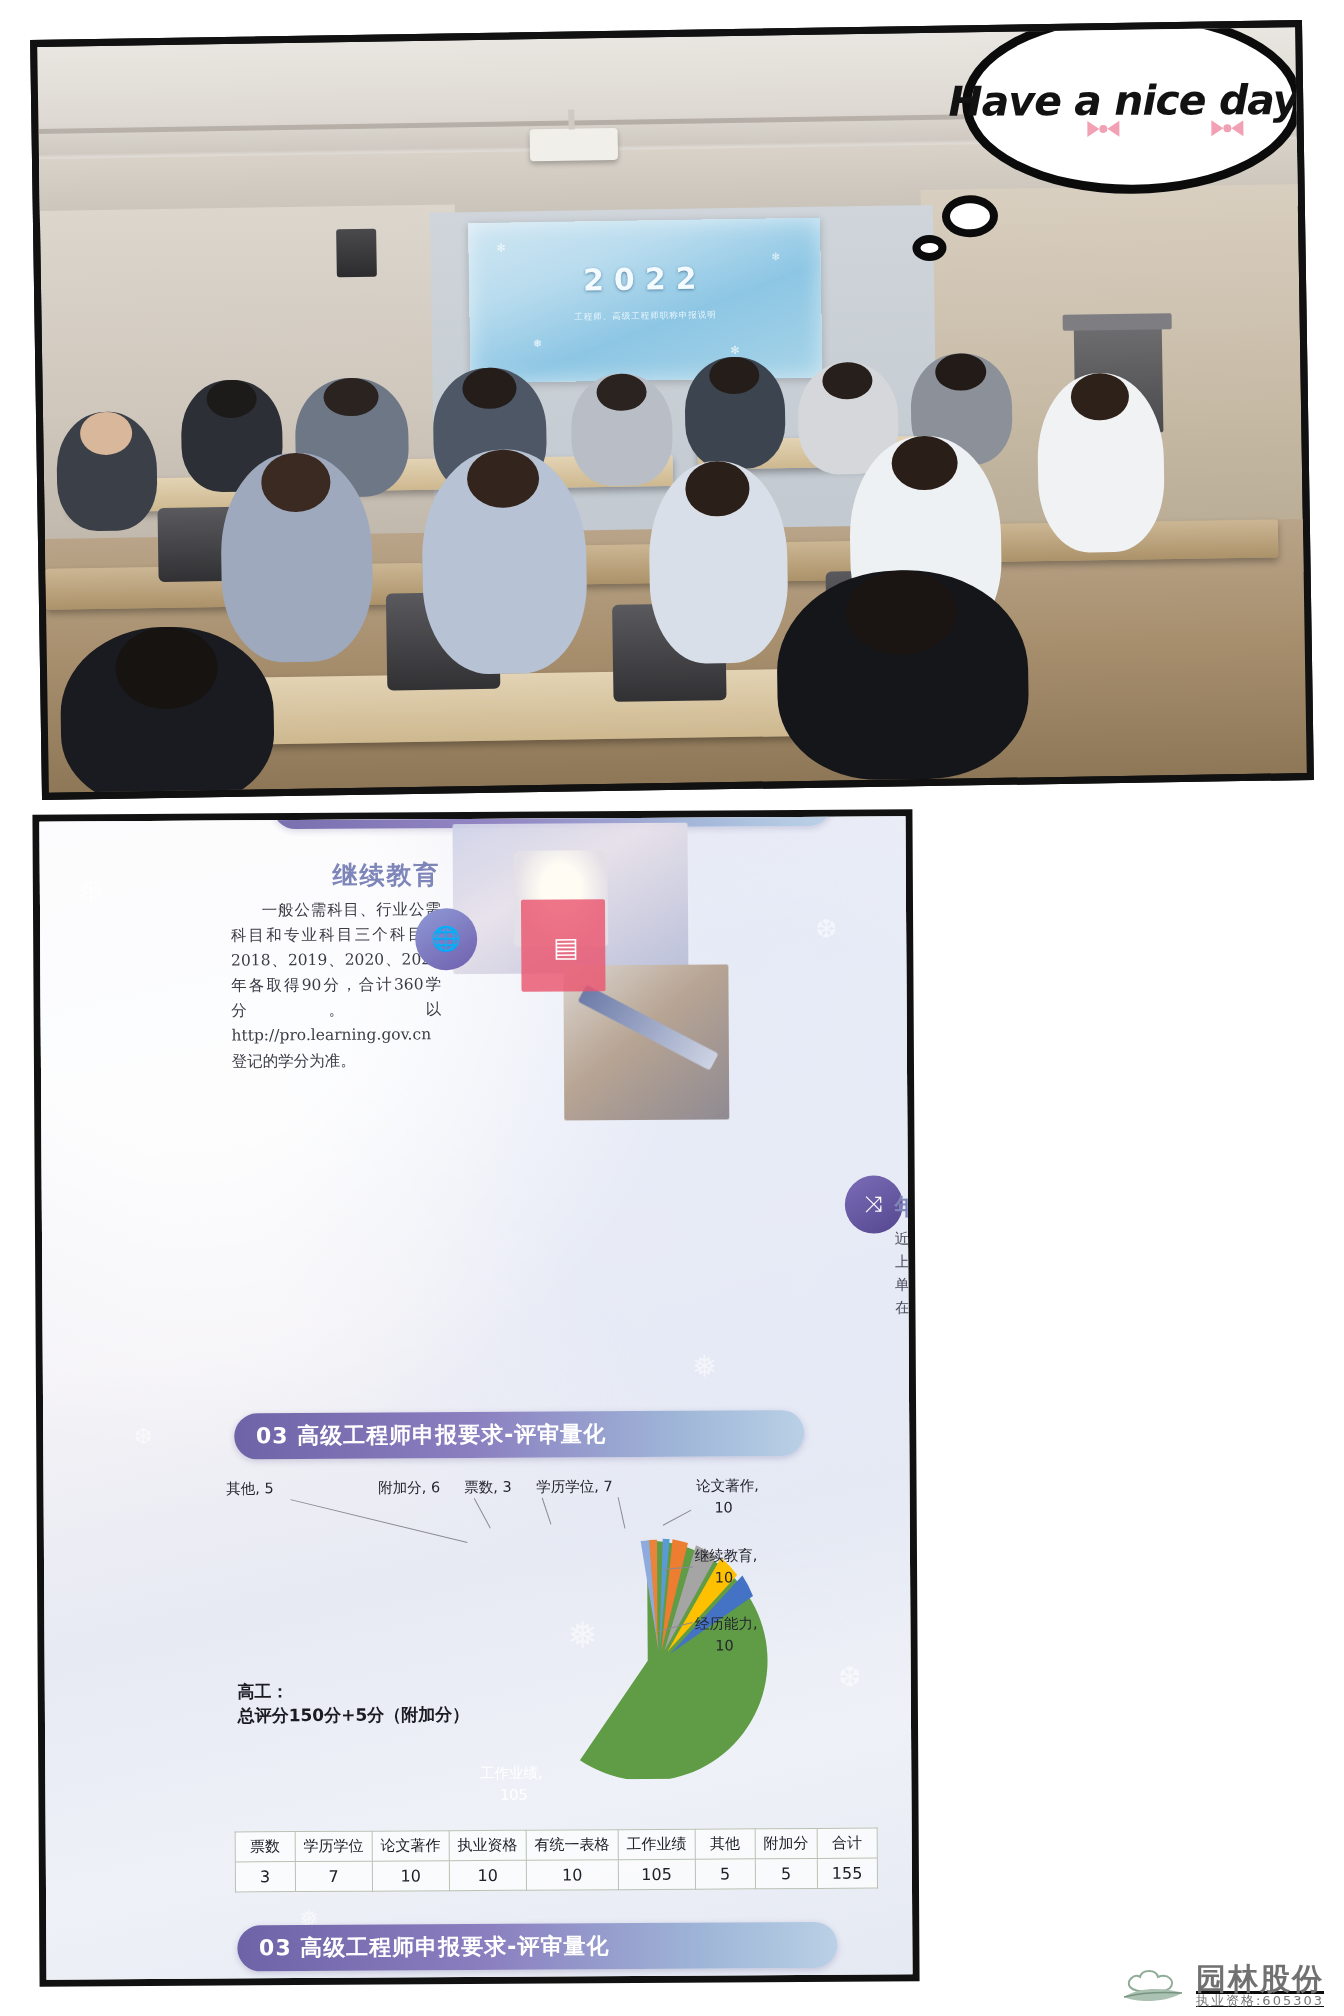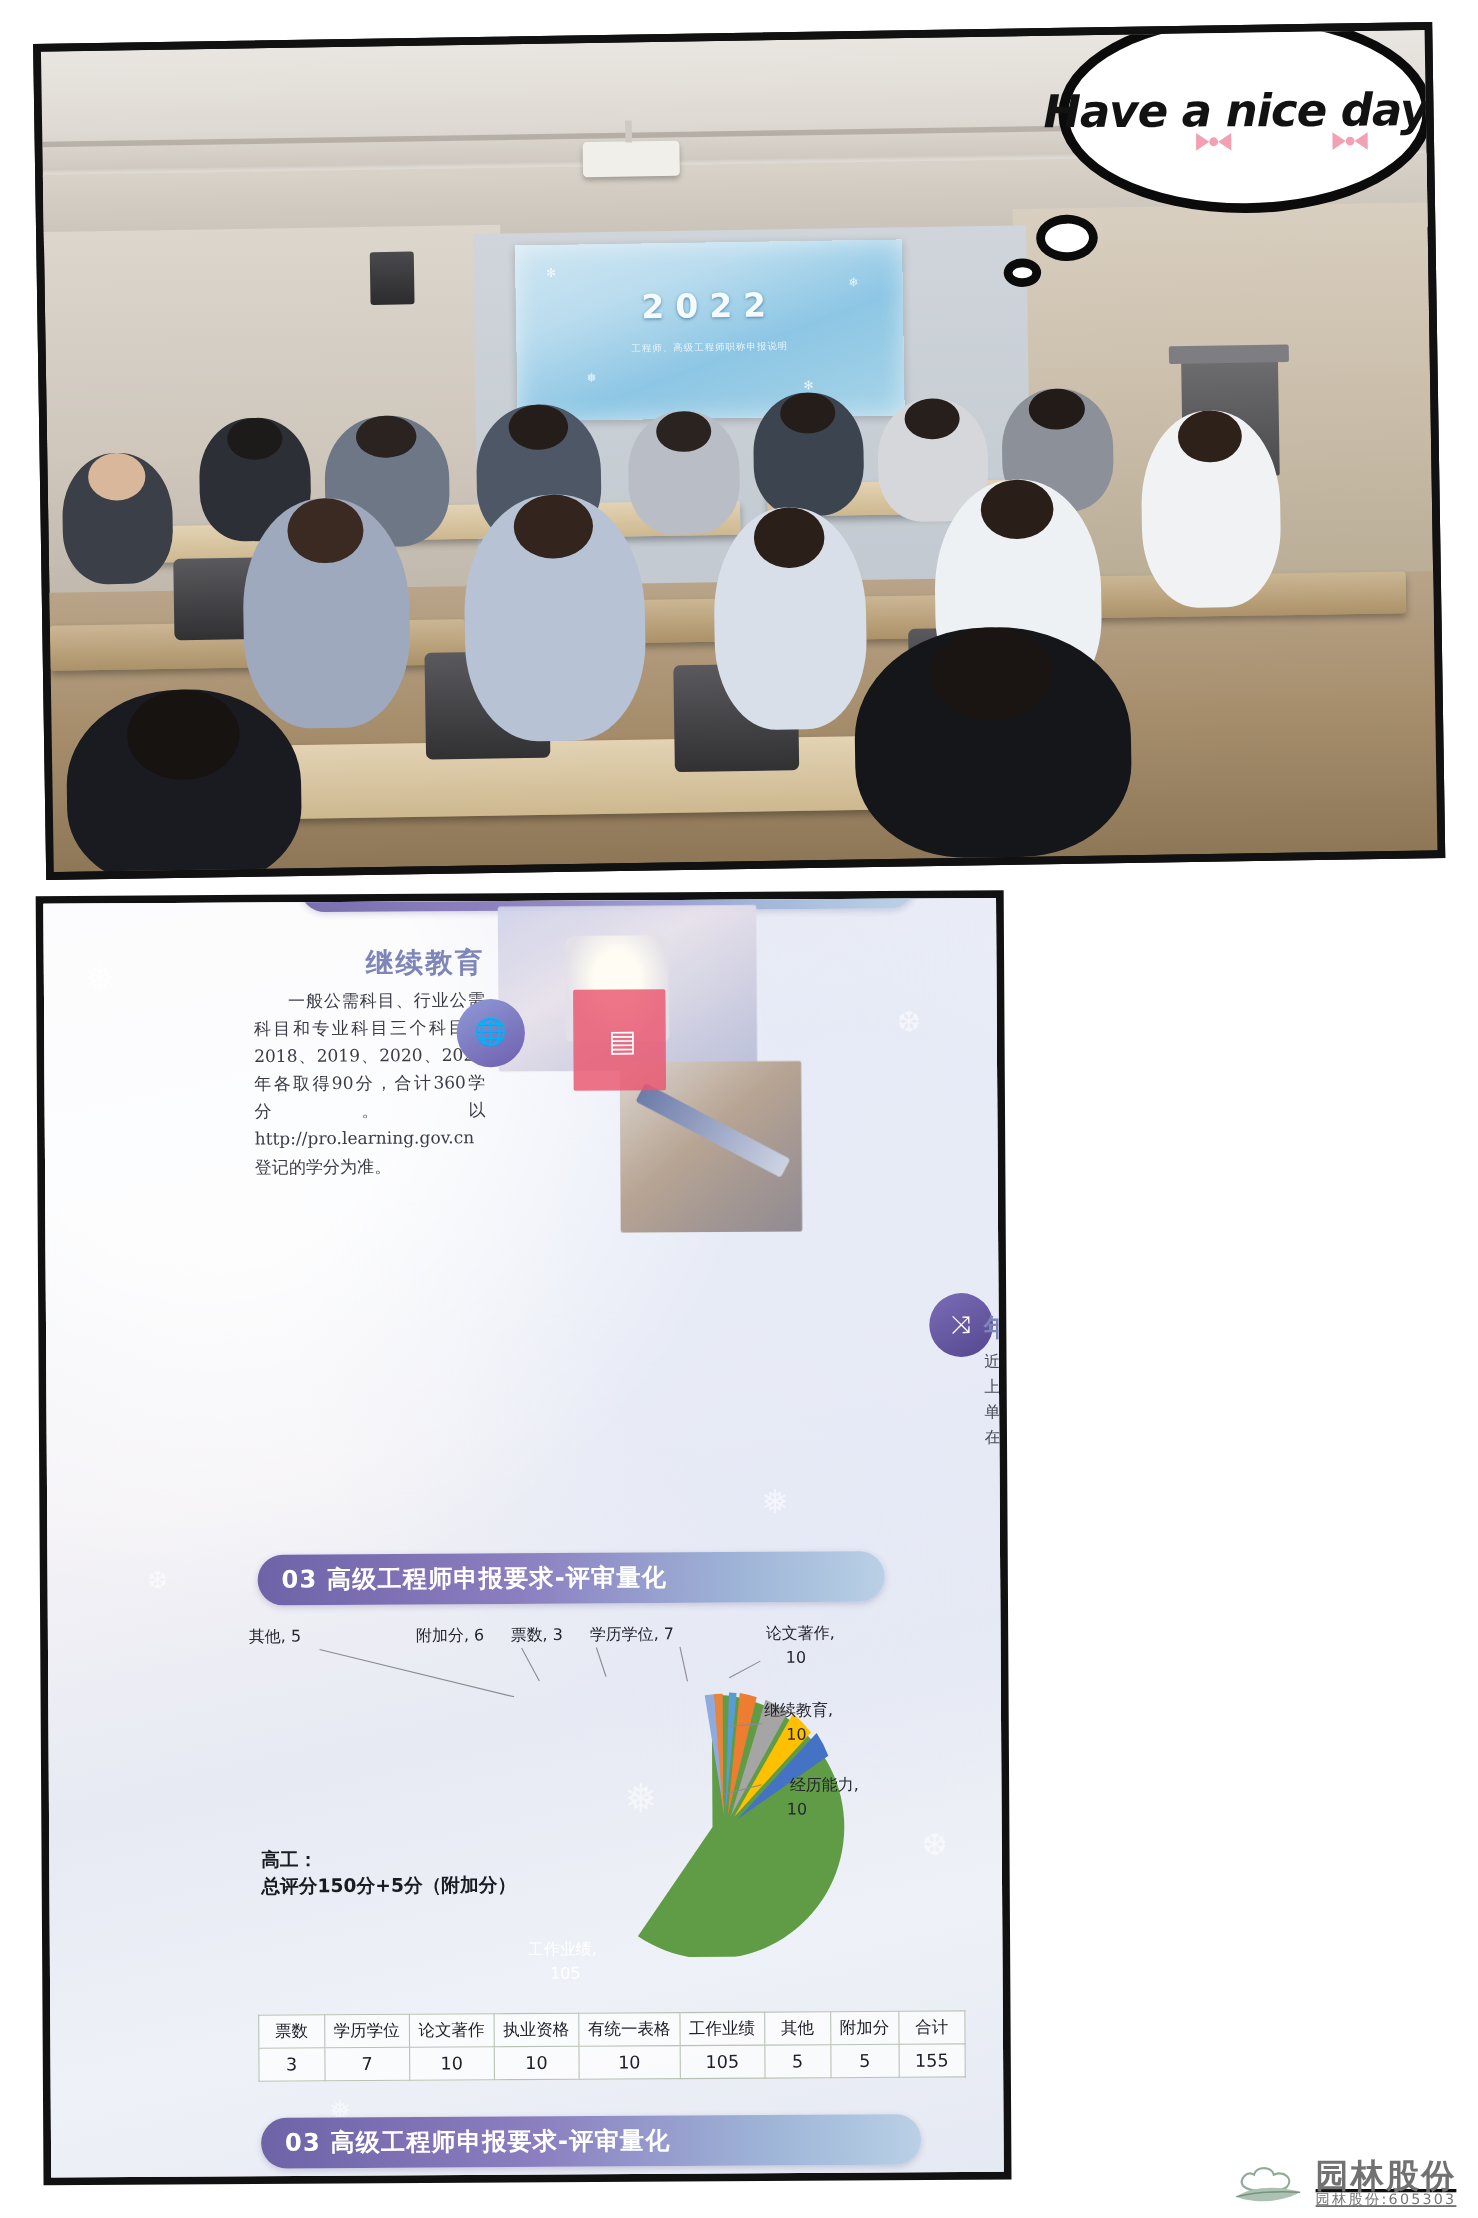--- a/index.html
+++ b/index.html
@@ -413,21 +413,21 @@
 
         <div class="lbl" style="left:0;  top:14px;">其他, 5</div>
         <div class="lbl" style="left:152px;top:14px;">附加分, 6</div>
         <div class="lbl" style="left:238px;top:14px;">票数, 3</div>
         <div class="lbl" style="left:310px;top:14px;">学历学位, 7</div>
 
         <div class="lbl c" style="left:470px;top:14px;">论文著作,</div>
         <div class="lbl c" style="left:488px;top:36px;">10</div>
         <div class="lbl c" style="left:468px;top:84px;">继续教育,</div>
         <div class="lbl c" style="left:488px;top:106px;">10</div>
-        <div class="lbl c" style="left:491px;top:152px;">经历能力,</div>
+        <div class="lbl c" style="left:468px;top:152px;">经历能力,</div>
         <div class="lbl c" style="left:488px;top:174px;">10</div>
 
         <div class="lbl c" style="left:252px;top:300px; color:#ffffff;">工作业绩,</div>
         <div class="lbl c" style="left:272px;top:322px; color:#ffffff;">105</div>
 
         <div class="leader" style="left:64px;  top:34px;  width:182px; transform:rotate(14deg);"></div>
         <div class="leader" style="left:248px; top:34px;  width:34px;  transform:rotate(62deg);"></div>
         <div class="leader" style="left:316px; top:34px;  width:28px;  transform:rotate(72deg);"></div>
         <div class="leader" style="left:392px; top:34px;  width:32px;  transform:rotate(78deg);"></div>
         <div class="leader" style="left:436px; top:62px;  width:32px;  transform:rotate(-28deg);"></div>
@@ -472,17 +472,17 @@
   </div>
 
   <div id="watermark">
     <svg width="66" height="44" viewBox="0 0 66 44">
       <path d="M10 24 C6 18 14 10 20 14 C22 6 36 6 38 14 C48 10 56 18 50 25 C44 30 16 31 10 24 Z" fill="none" stroke="#8aa892" stroke-width="2"></path>
       <path d="M4 34 C18 24 44 24 62 30 C44 40 18 40 4 34 Z" fill="#a7bfae"></path>
       <path d="M4 34 C20 30 44 29 62 30" fill="none" stroke="#6f8f79" stroke-width="1.5"></path>
     </svg>
     <div id="wm-text">
       <div id="wm-name">园林股份</div>
-      <div id="wm-code">园林股份:605303</div>
+      <div id="wm-code">执业资格:605303</div>
     </div>
   </div>
 
 </div>
 
 </body></html>

